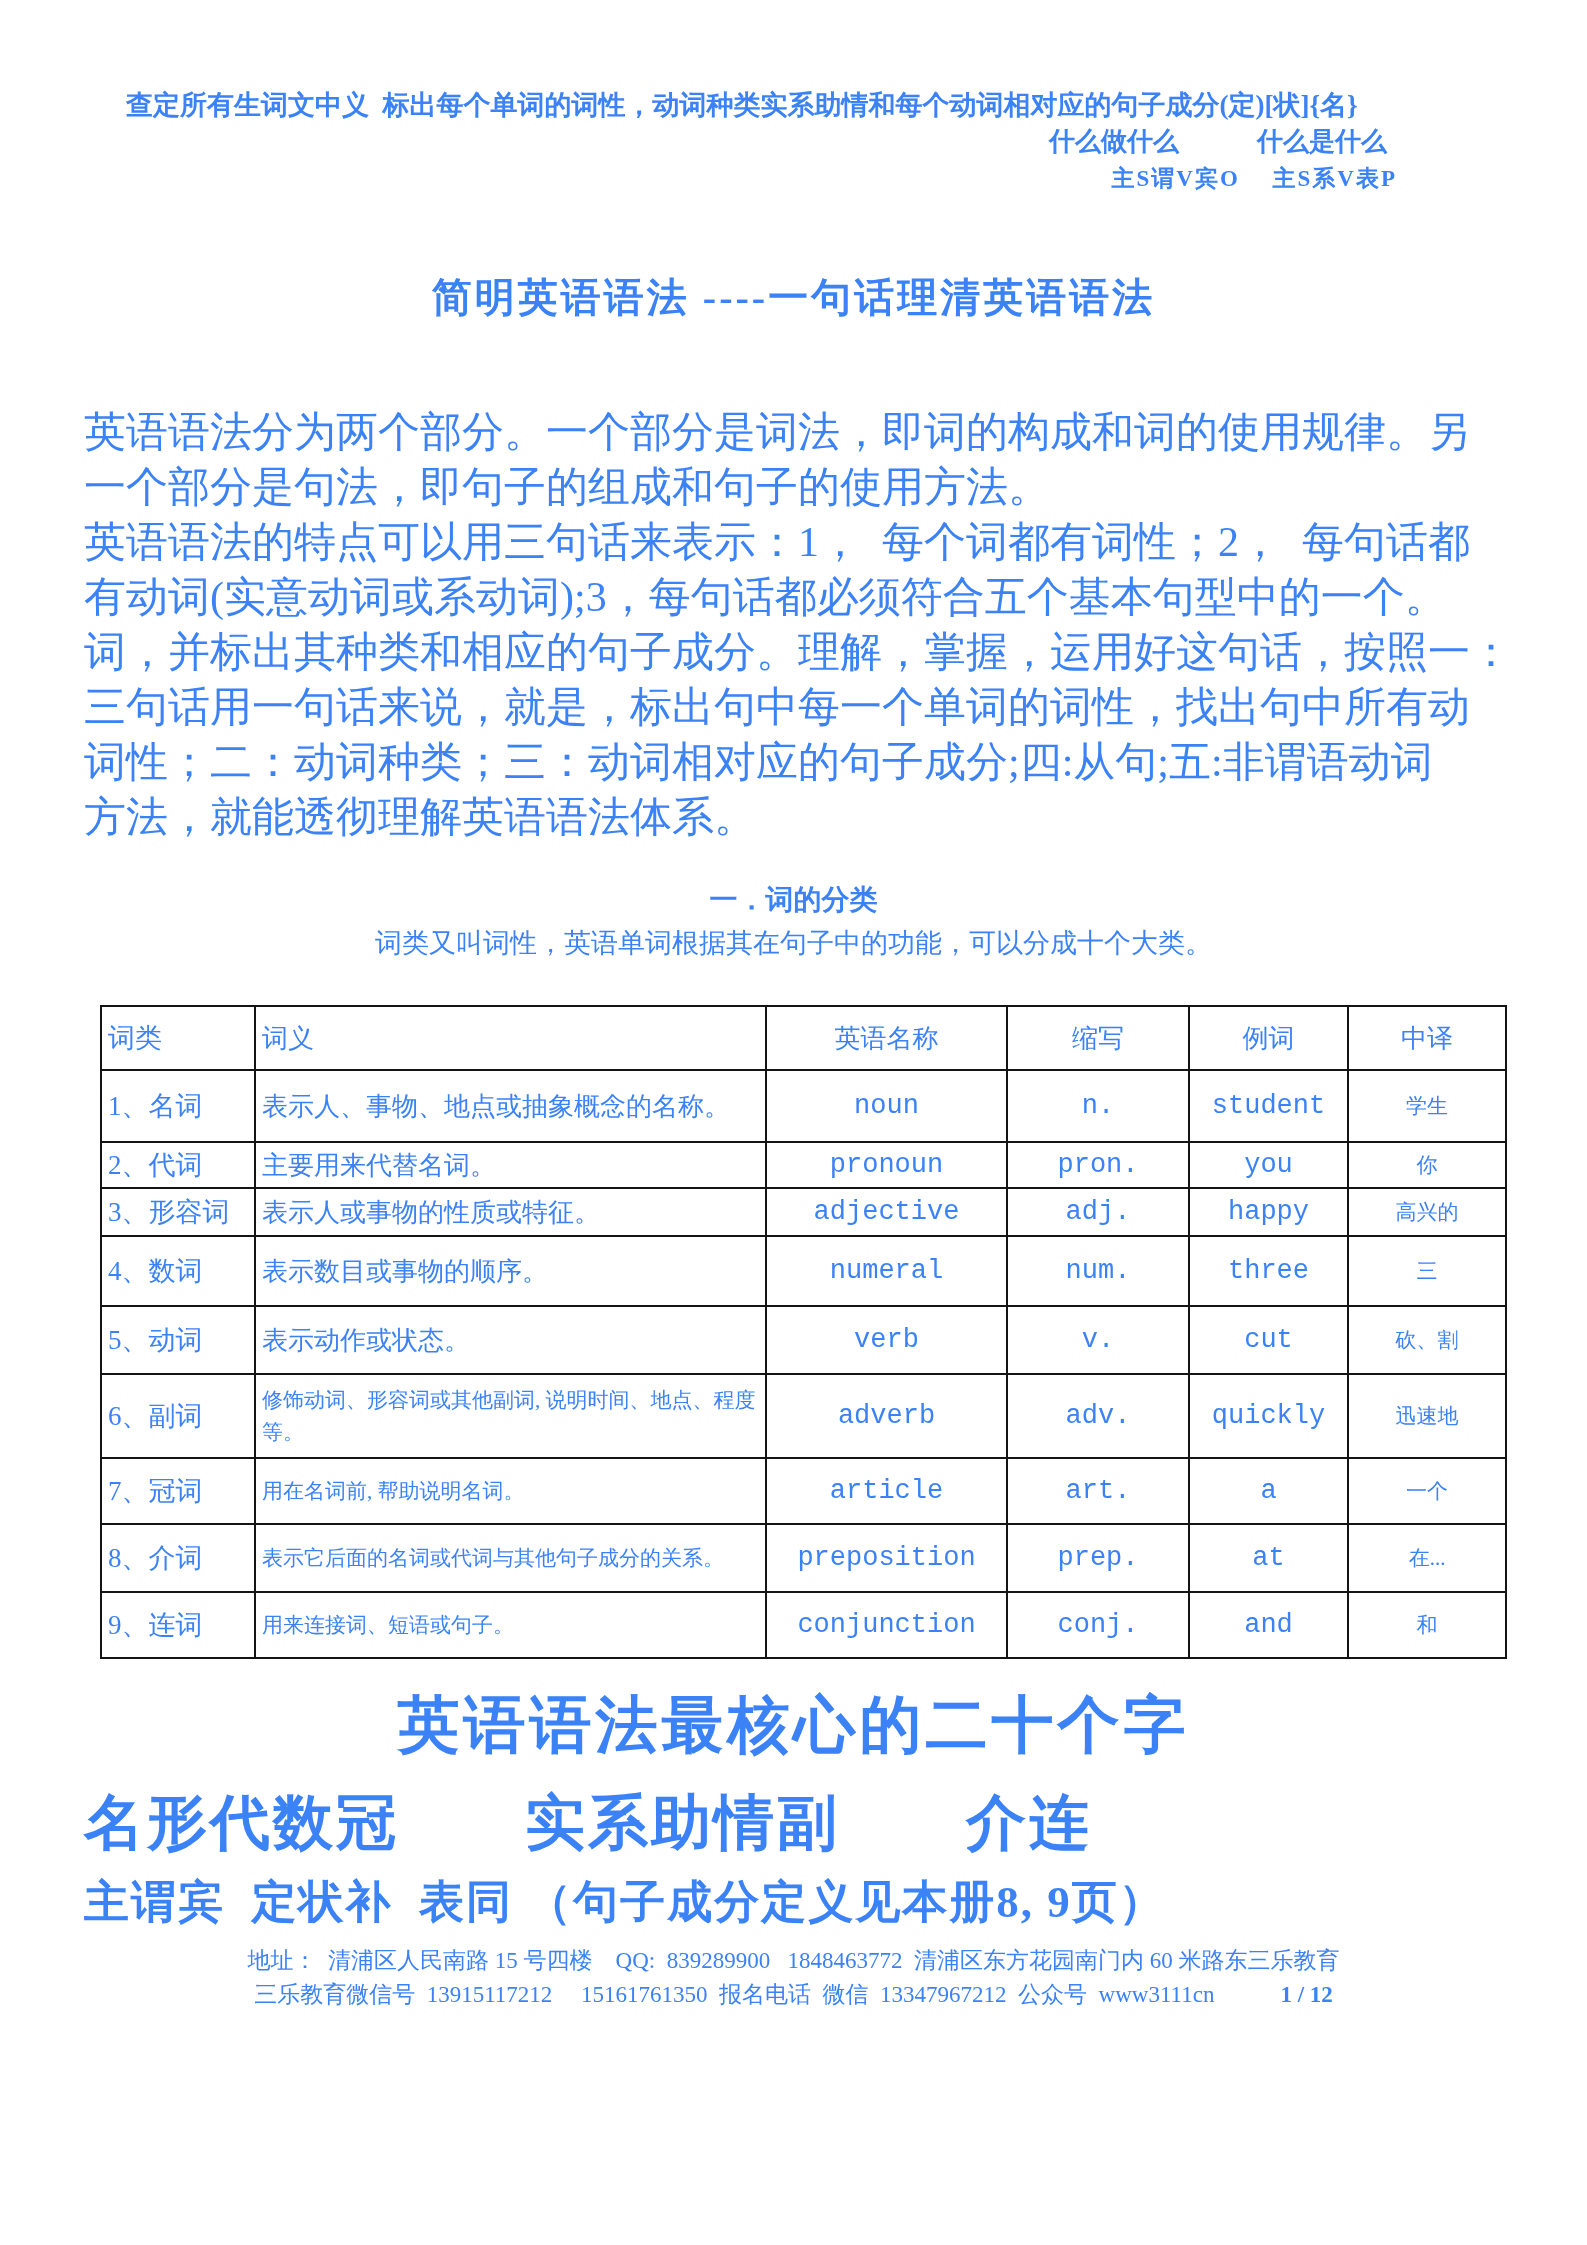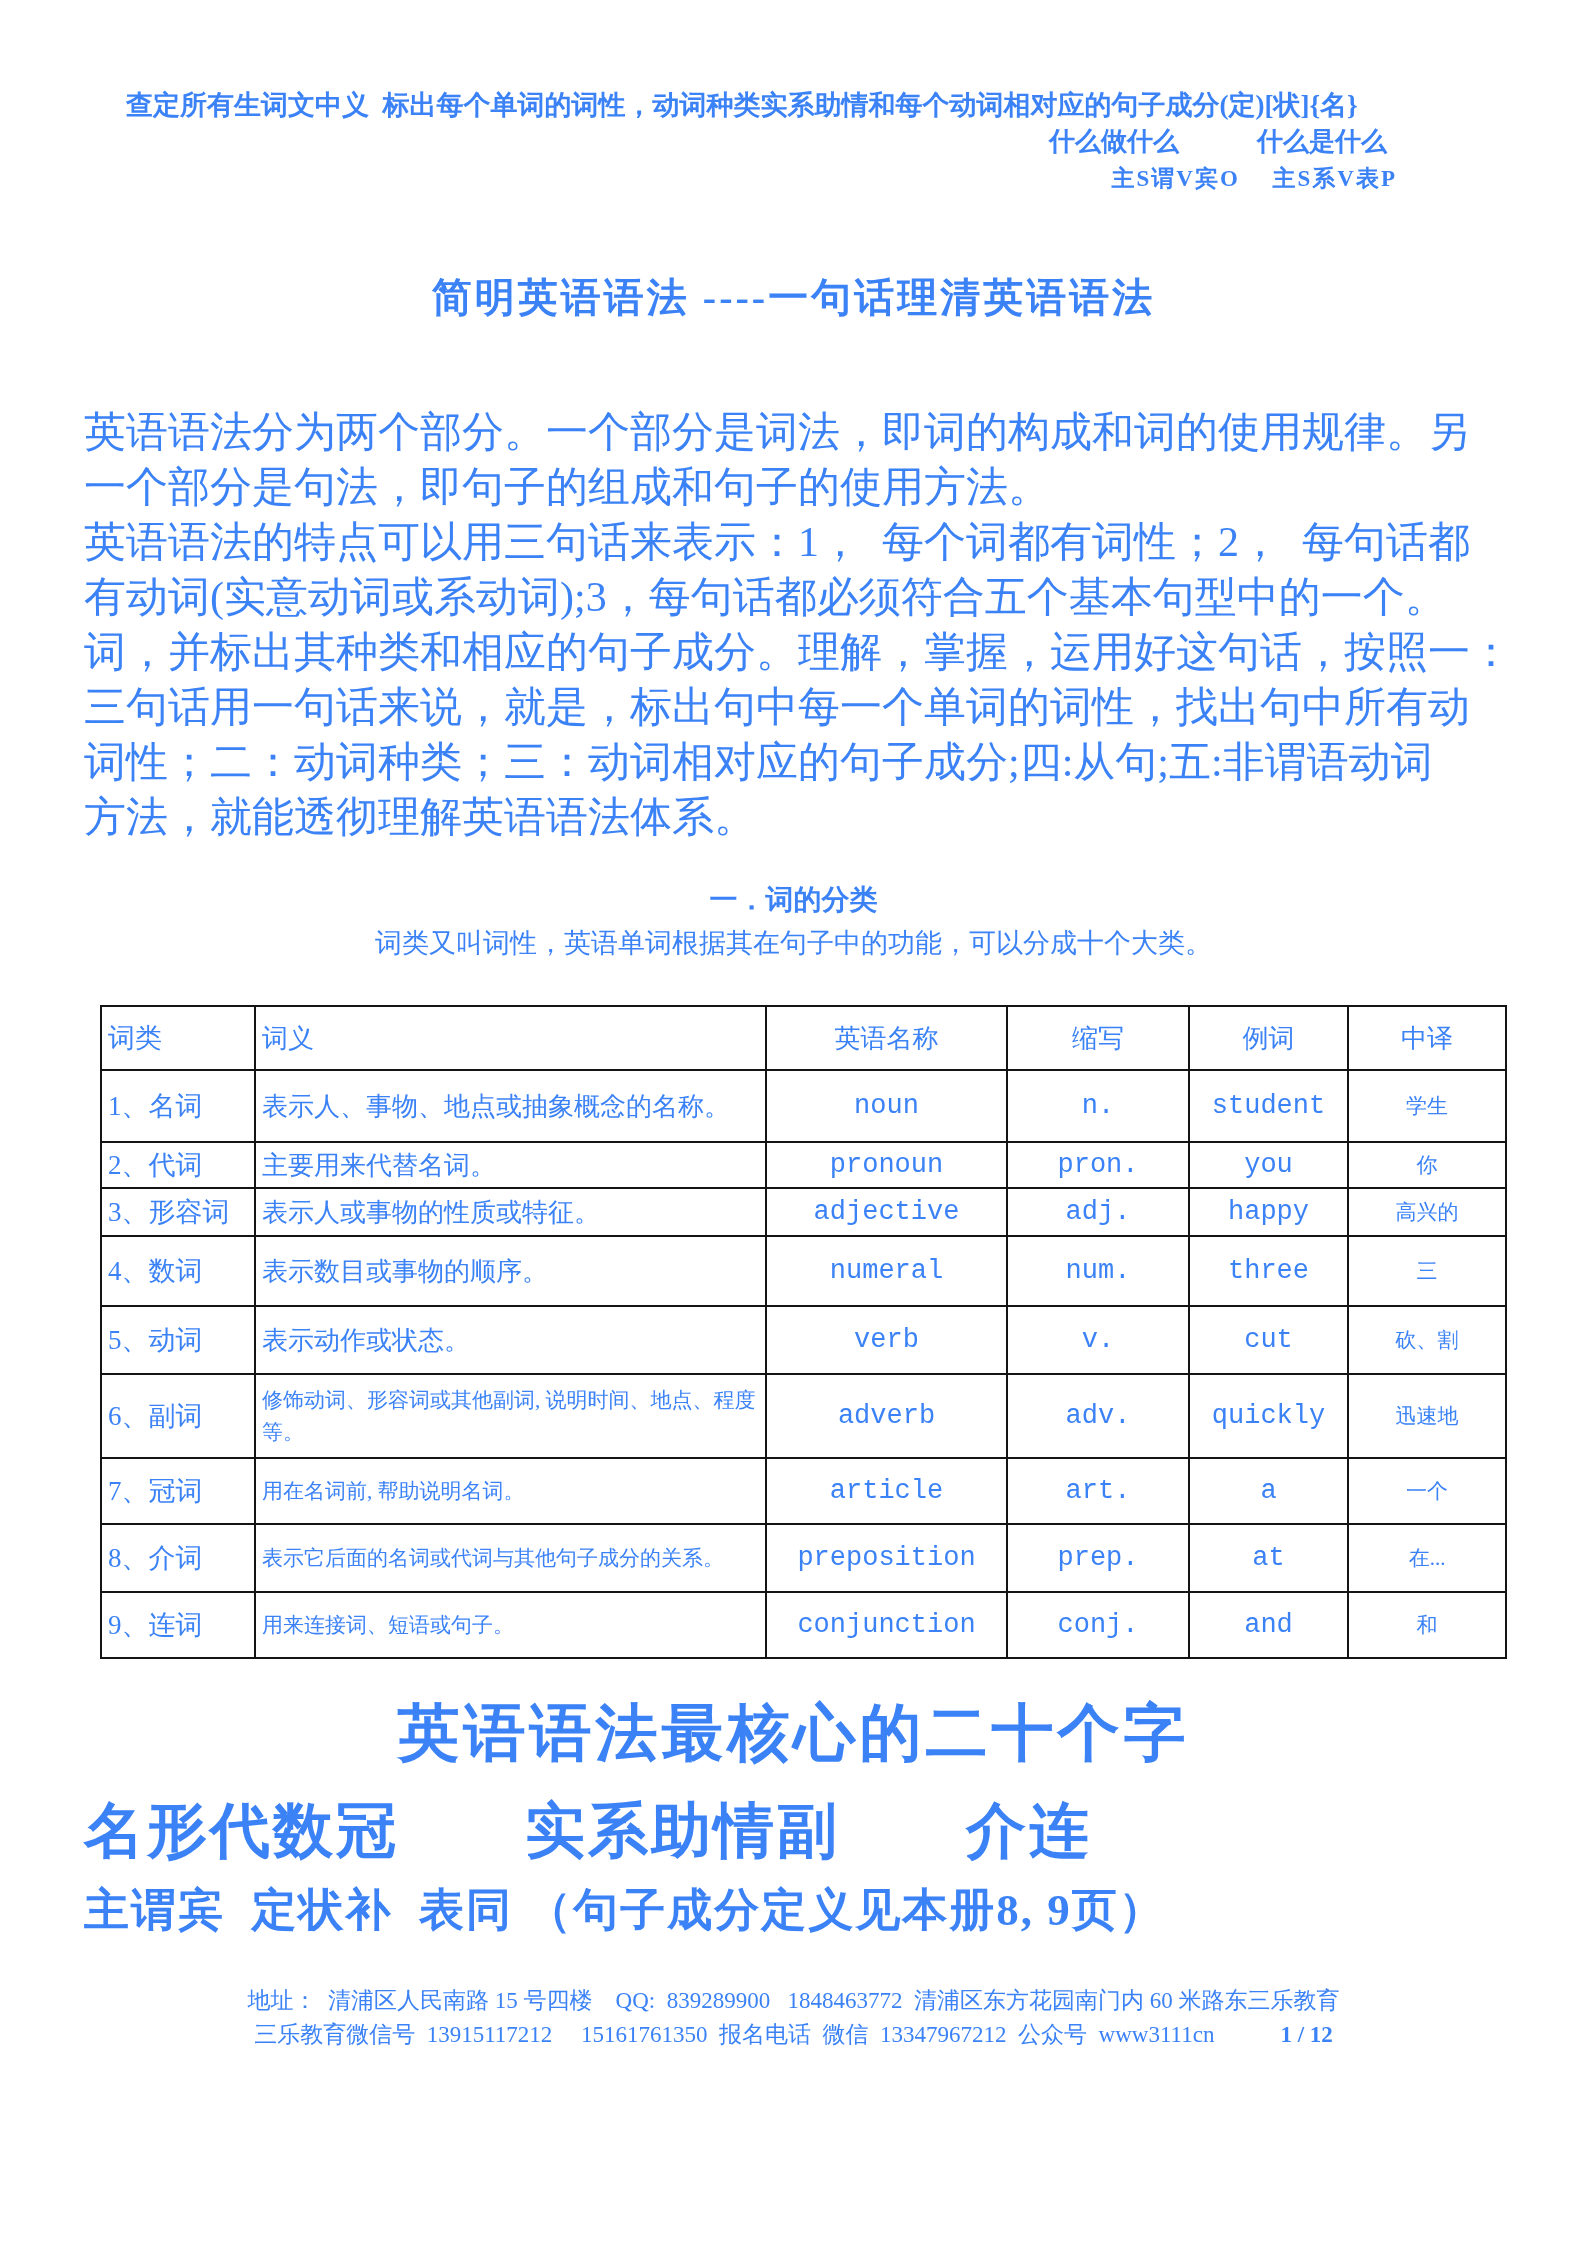--- a/index.html
+++ b/index.html
@@ -88,36 +88,36 @@
   tbody tr:nth-child(5)  { height: 68px; }
   tbody tr:nth-child(6)  { height: 84px; }
   tbody tr:nth-child(7)  { height: 66px; }
   tbody tr:nth-child(8)  { height: 68px; }
   tbody tr:nth-child(9)  { height: 66px; }
   tbody tr:nth-child(10) { height: 72px; }
   thead th { vertical-align: middle; }
 
   
   .core-heading {
-    margin-top: 32px; text-align: center;
+    margin-top: 24px; text-align: center;
     font-size: 62px; font-weight: 700; letter-spacing: 4px;
   }
   .core-line1 {
     margin-top: 16px; margin-left: 84px;
     font-size: 60px; font-weight: 700; letter-spacing: 3px;
     white-space: pre-wrap;
   }
   .core-line2 {
     margin-top: 8px; margin-left: 84px;
     font-size: 45px; font-weight: 600; letter-spacing: 2px;
     white-space: pre-wrap;
   }
 
   
-  .footer { margin-top: 44px; text-align: center; font-size: 23px; line-height: 34px; }
+  .footer { margin-top: 12px; text-align: center; font-size: 23px; line-height: 34px; }
   .footer-line1 { white-space: pre-wrap; }
   .footer-line2 { white-space: pre-wrap; display: inline-block; }
   .footer-row2 { display: flex; justify-content: center; align-items: baseline; }
   .page-num { font-weight: 700; margin-left: 66px; white-space: pre; }
 </style>
 </head>
 <body>
 
 <div class="page">
 

